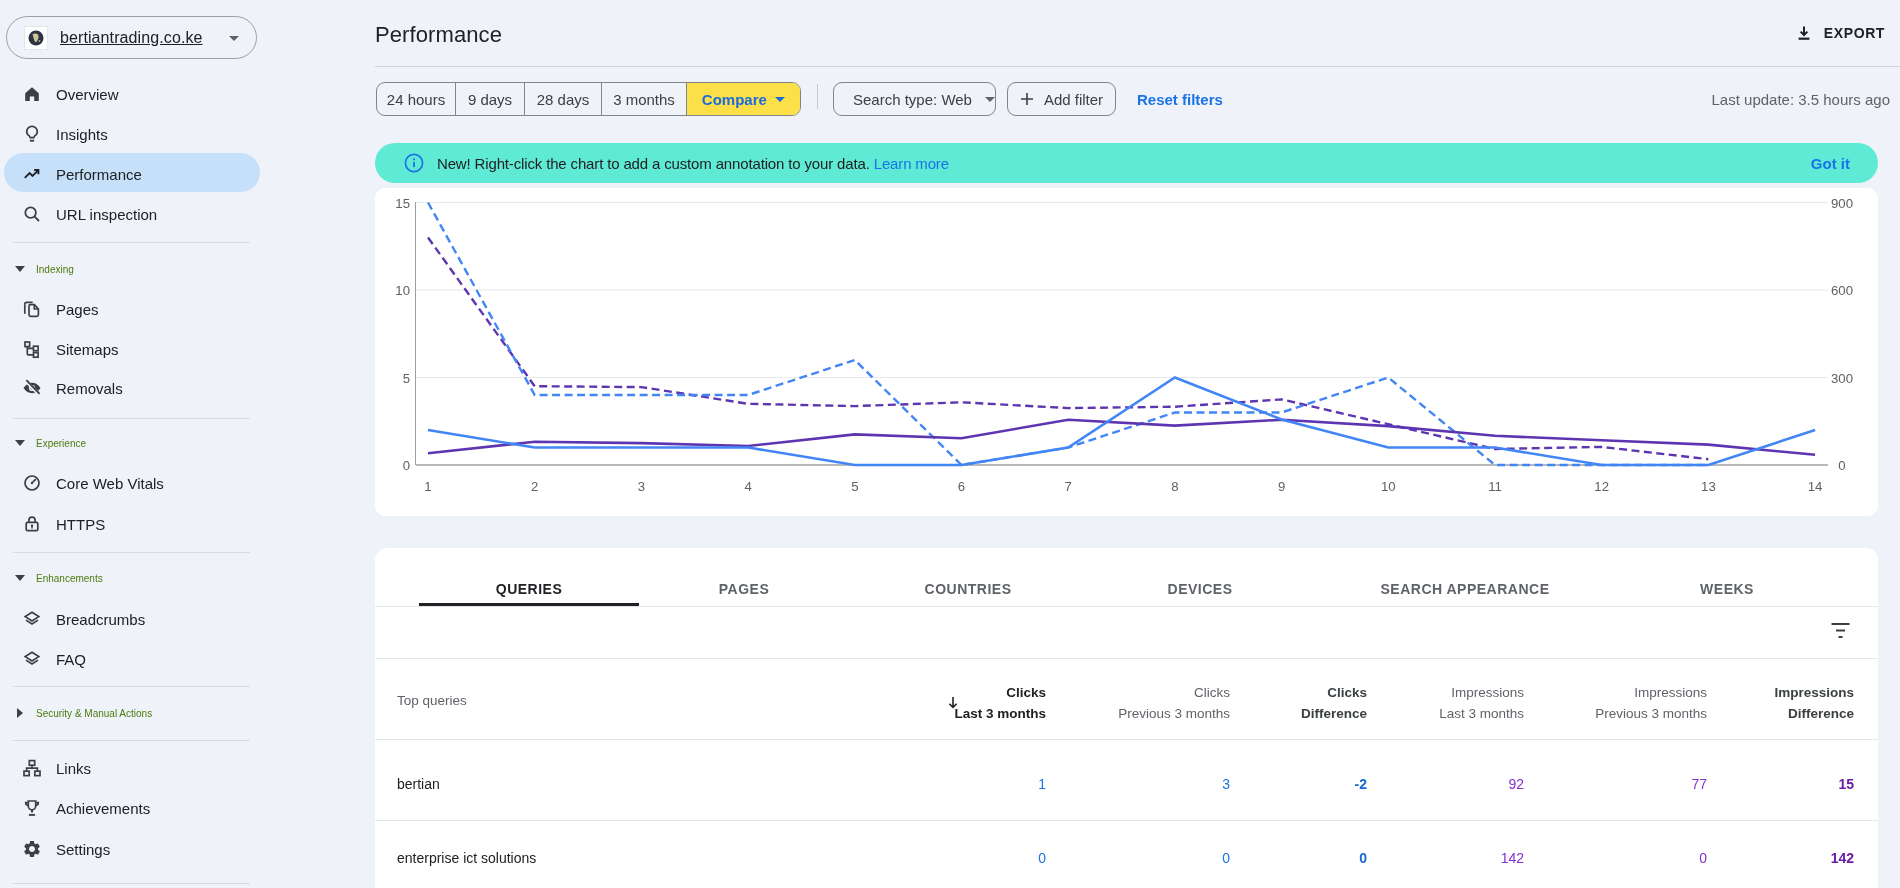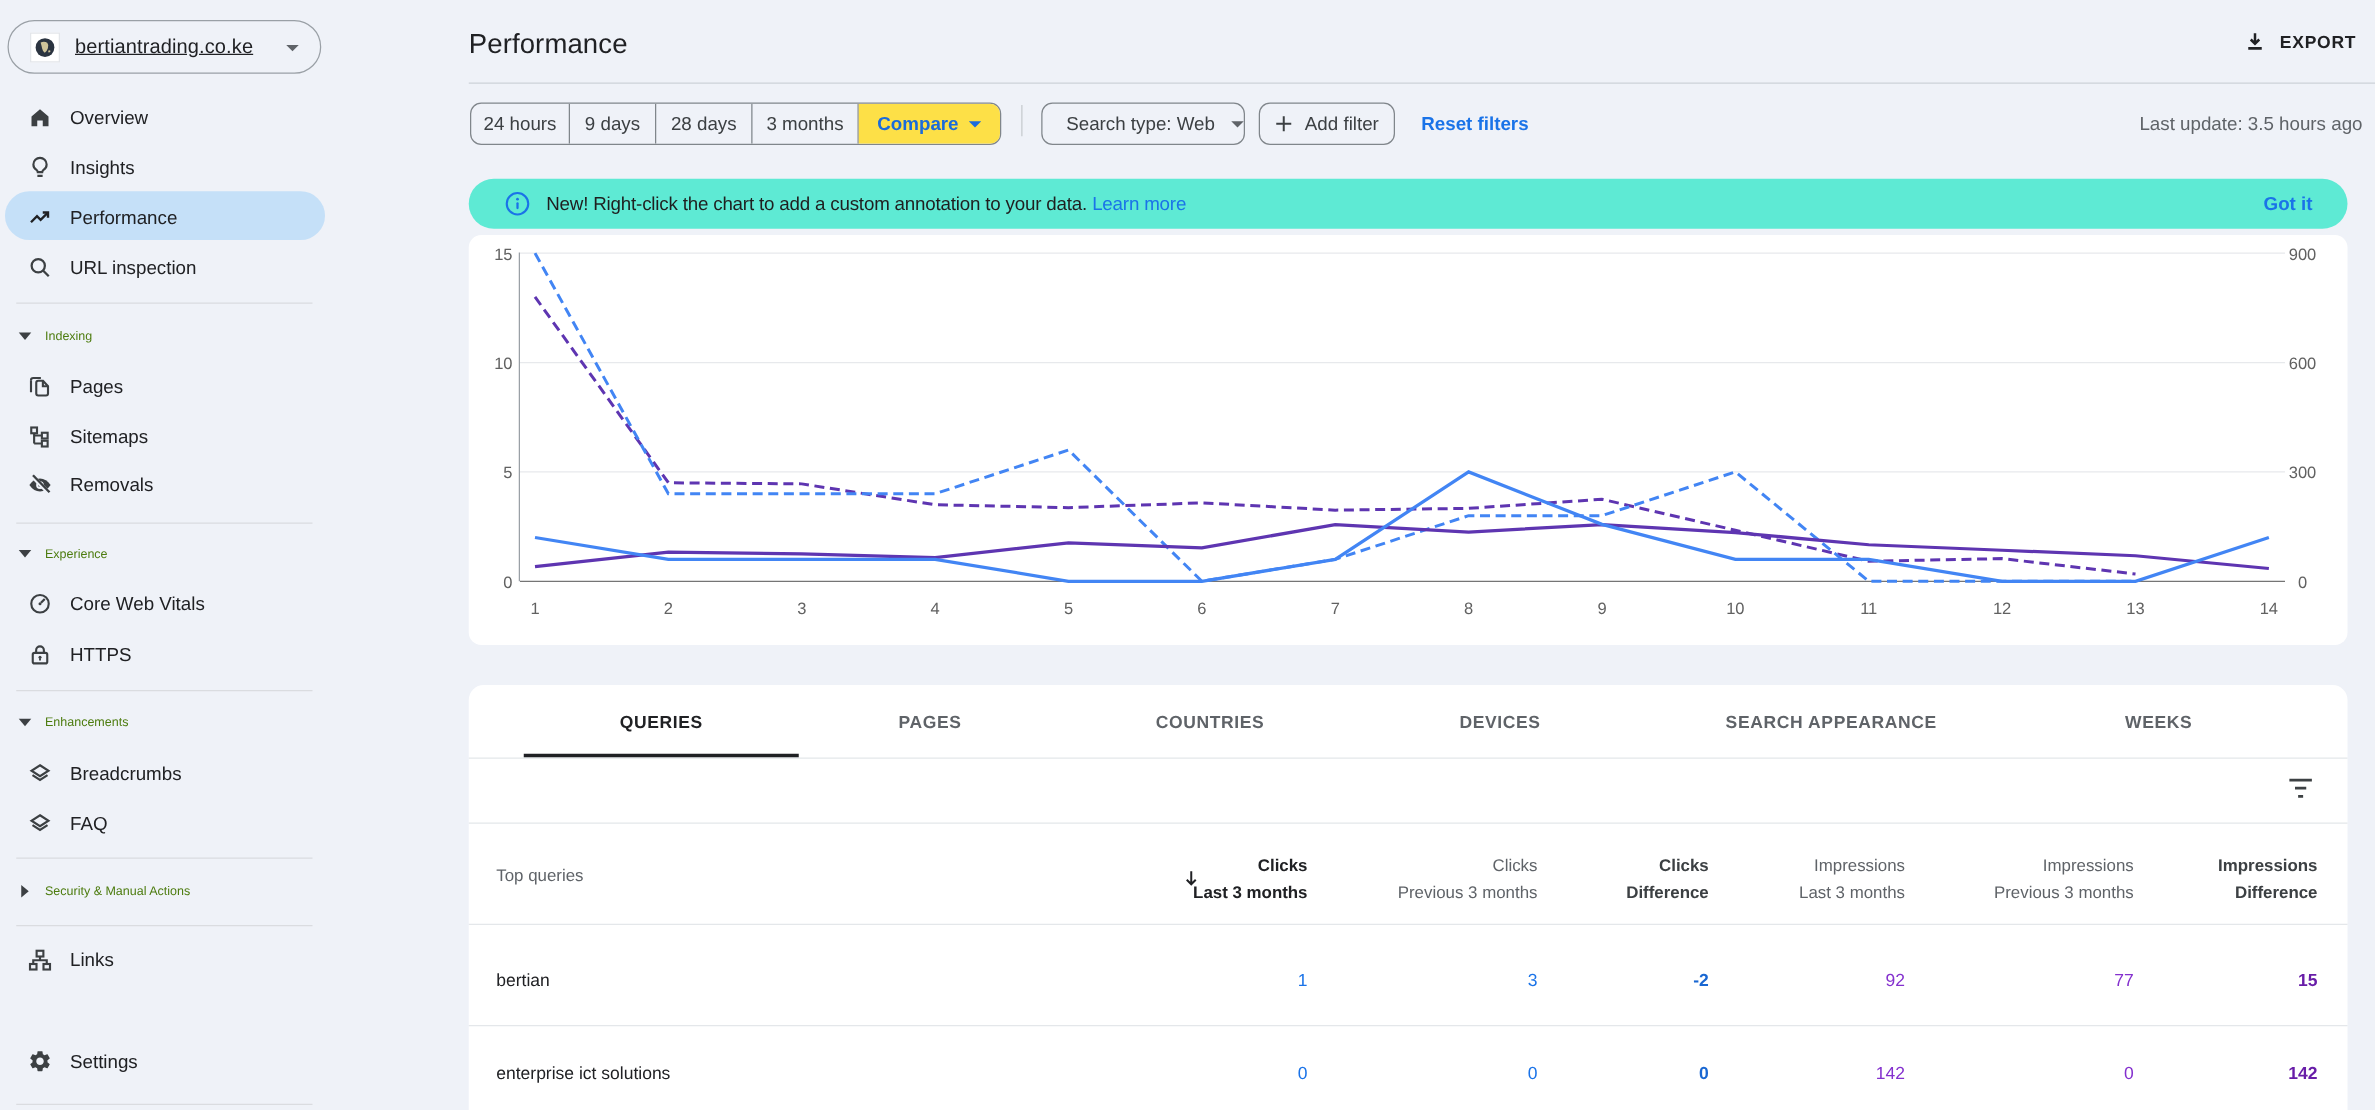--- a/index.html
+++ b/index.html
@@ -37,21 +37,21 @@
 .lastupd { position:absolute; right:10px; top:91px; font-size:15px; color:#5f6368; }
 
 .banner { position:absolute; left:0; top:143px; width:1503px; height:40px; background:#5eead4; border-radius:20px; }
 .banner .btext { position:absolute; left:62px; top:12px; font-size:15px; color:#1f1f1f; letter-spacing:-0.15px; }
 .blink { color:#1a73e8; }
 .gotit { position:absolute; right:28px; top:12px; font-size:15px; font-weight:bold; color:#1a73e8; }
 
 .card1 { position:absolute; left:0; top:188px; width:1503px; height:328px; background:#fff; border-radius:10px; }
 .card2 { position:absolute; left:0; top:548px; width:1503px; height:364px; background:#fff; border-radius:12px 12px 0 0; }
 
-.tab { position:absolute; top:0; height:58px; display:flex; align-items:center; font-size:14px; letter-spacing:.5px; color:#5f6368; font-weight:bold; transform:translateX(-50%); }
+.tab { position:absolute; top:12px; height:58px; display:flex; align-items:center; font-size:14px; letter-spacing:.5px; color:#5f6368; font-weight:bold; transform:translateX(-50%); }
 .tab.on { color:#202124; }
 .tabline { position:absolute; left:44px; top:55px; width:220px; height:3px; background:#202124; }
 .tdiv { position:absolute; left:0; width:1503px; height:1px; background:#e4e7ea; }
 .hcell { position:absolute; top:134px; font-size:13.5px; color:#5f6368; text-align:right; line-height:21px; transform:translateX(-100%) ; }
 .hcell b { color:#202124; }
 .hcell .bd { font-weight:bold; color:#3c4043; }
 .cell { position:absolute; font-size:14px; text-align:right; transform:translateX(-100%); }
 </style>
 </head>
 <body>
@@ -183,20 +183,29 @@
 
   <div class="sdiv" style="top:740px"></div>
   <div class="navitem" style="top:748px">
       <svg class="nicon" viewBox="0 0 20 20" fill="none" stroke="#3c4043" stroke-width="1.7">
         <rect x="7.3" y="2.6" width="5.4" height="4.6"></rect>
         <path d="M10 7.2v3M4.6 13.2v-3h10.8v3"></path>
         <rect x="2" y="13.2" width="5.2" height="4.4"></rect>
         <rect x="12.8" y="13.2" width="5.2" height="4.4"></rect>
       </svg>
       <span class="ntext">Links</span>
+    </div>
+  <div class="navitem" style="top:788px">
+      <svg class="nicon" viewBox="0 0 20 20" fill="none" stroke="#3c4043" stroke-width="1.7">
+        <path d="M6.3 3h7.4v5.1a3.7 3.7 0 0 1-7.4 0z"></path>
+        <path d="M6.3 4.7H3.7a2.6 2.6 0 0 0 2.7 2.8M13.7 4.7h2.6a2.6 2.6 0 0 1-2.7 2.8"></path>
+        <path d="M10 11.9v2.5" stroke-width="2"></path>
+        <path d="M6.9 16.9h6.2" stroke-width="1.9"></path>
+      </svg>
+      <span class="ntext">Achievements</span>
     </div>
   <div class="navitem" style="top:829px">
       <svg class="nicon" viewBox="0 0 24 24">
         <path fill="#3c4043" fill-rule="evenodd" d="M19.14 12.94c.04-.3.06-.61.06-.94 0-.32-.02-.64-.07-.94l2.03-1.58c.18-.14.23-.41.12-.61l-1.92-3.32c-.12-.22-.37-.29-.59-.22l-2.39.96c-.5-.38-1.03-.7-1.62-.94l-.36-2.54c-.04-.24-.24-.41-.48-.41h-3.84c-.24 0-.43.17-.47.41l-.36 2.54c-.59.24-1.13.57-1.62.94l-2.39-.96c-.22-.08-.47 0-.59.22L2.74 8.87c-.12.21-.08.47.12.61l2.03 1.58c-.05.3-.09.63-.09.94s.02.64.07.94l-2.03 1.58c-.18.14-.23.41-.12.61l1.92 3.32c.12.22.37.29.59.22l2.39-.96c.5.38 1.03.7 1.62.94l.36 2.54c.05.24.24.41.48.41h3.84c.24 0 .44-.17.47-.41l.36-2.54c.59-.24 1.13-.56 1.62-.94l2.39.96c.22.08.47 0 .59-.22l1.92-3.32c.12-.22.07-.47-.12-.61l-2.01-1.58zM12 15.6c-1.98 0-3.6-1.62-3.6-3.6s1.62-3.6 3.6-3.6 3.6 1.62 3.6 3.6-1.62 3.6-3.6 3.6z"></path>
       </svg>
       <span class="ntext">Settings</span>
     </div>
   <div class="sdiv" style="top:883px"></div>
 </div>
 <div id="main">

